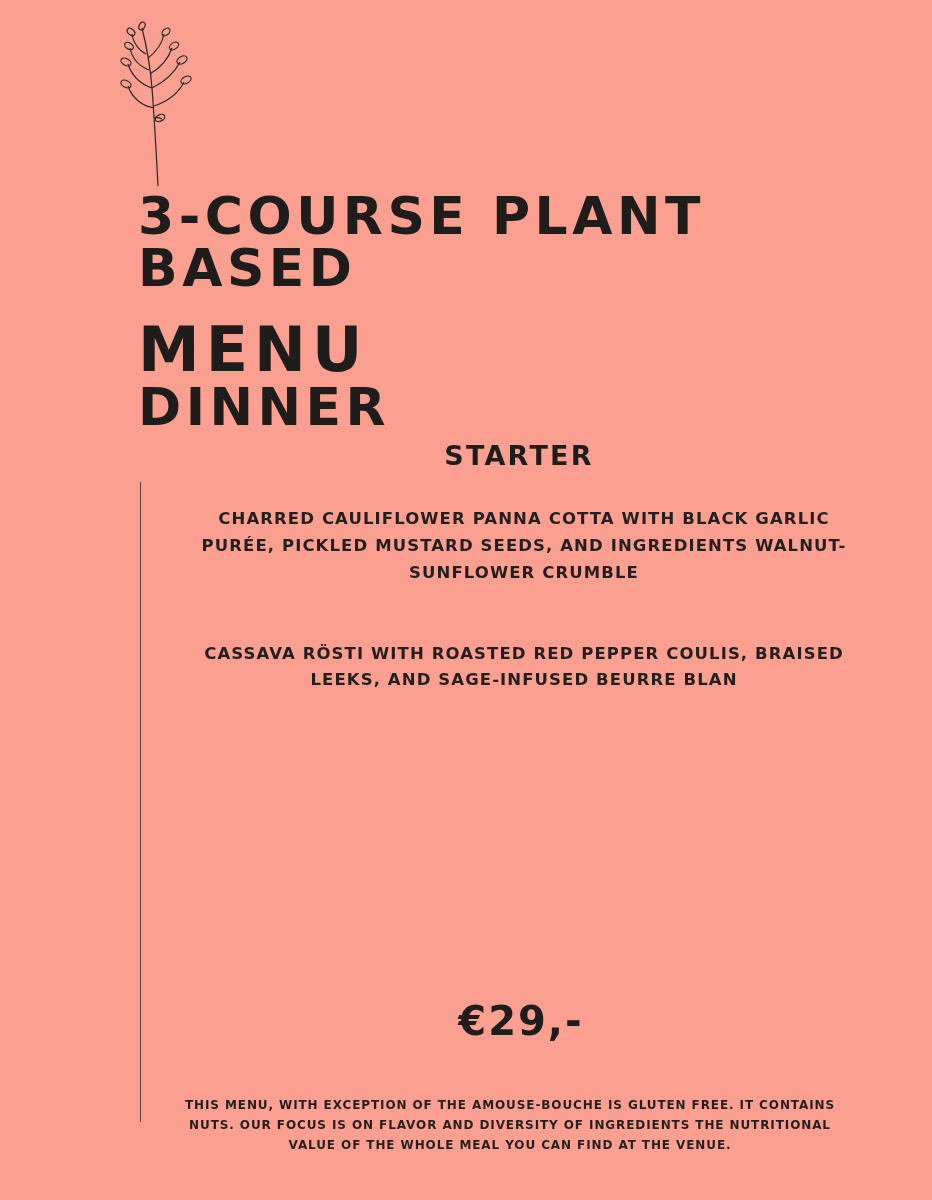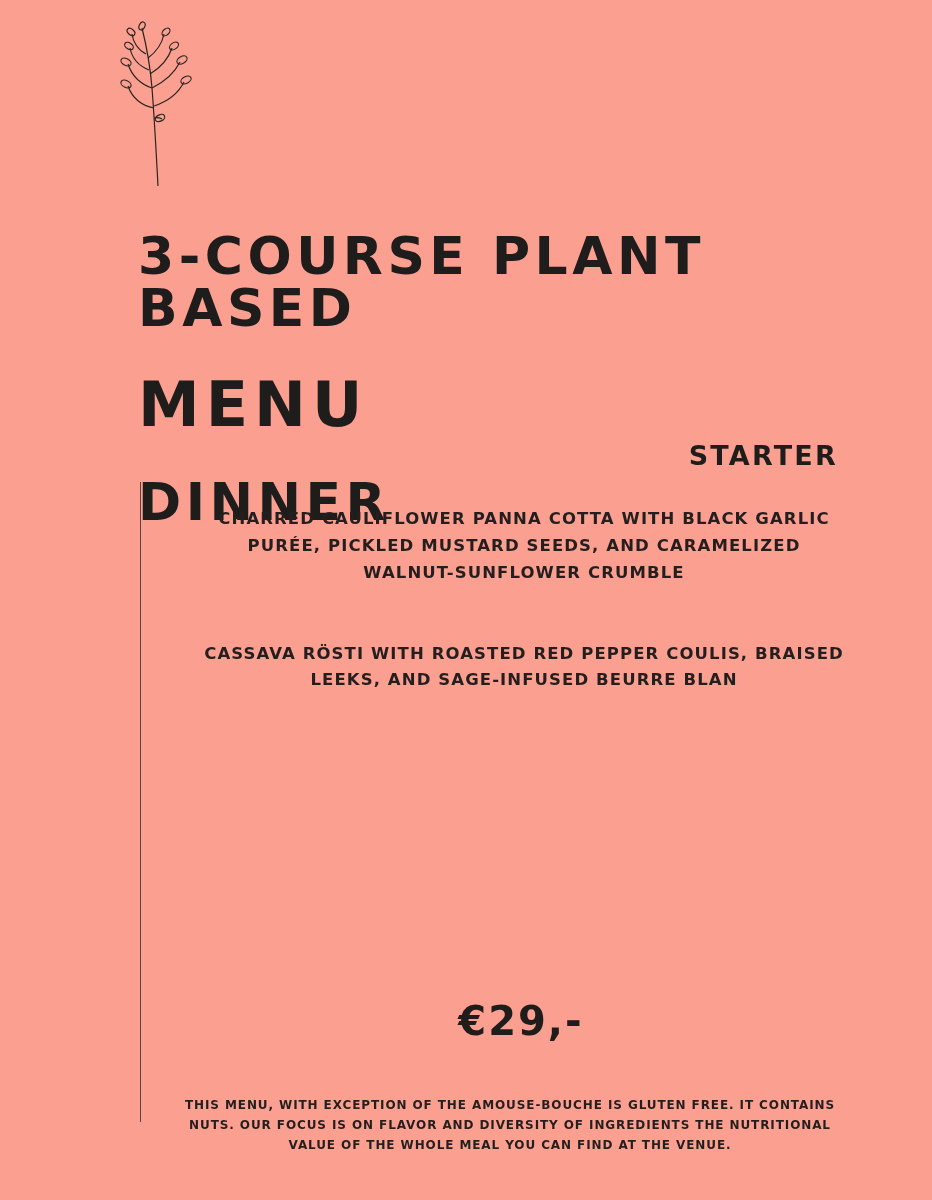--- a/index.html
+++ b/index.html
@@ -51,21 +51,20 @@
     left: 138px;
     top: 190px;
     width: 760px;
   }
   .title-line {
     font-family: "DejaVu Sans", sans-serif;
     font-weight: 700;
     color: #1f1d1c;
     letter-spacing: 4.5px;
     line-height: 1.0;
-    margin-top: 40px;
   }
   .title-l1 {
     font-size: 52px;
     margin-bottom: 25px;
   }
   .title-l2 {
     font-size: 52px;
     margin-bottom: 22px;
   }
   .title-l3 {
@@ -119,21 +118,21 @@
     letter-spacing: 1.3px;
     color: #241f1e;
     margin-top: 8px;
   }
 
   .gap-a { height: 26px; }
   .gap-b { height: 18px; }
   .gap-c { height: 22px; }
 
   
-  .align-right { text-align: right; padding-right: 10px; }
+  .align-right { padding-right: 10px; }
   .align-center { text-align: center; }
 
   
   .price {
     position: absolute;
     left: 0;
     right: 0;
     top: 998px;
     text-align: center;
     font-family: "DejaVu Sans", sans-serif;
@@ -196,21 +195,21 @@
     <div class="title-line title-l2">DINNER</div>
   </div>
 
   <div class="vrule"></div>
 
   <div class="menu">
 
     <div class="course">
       <div class="course-name align-right">STARTER</div>
       <div class="gap-a"></div>
-      <div class="course-desc align-center">CHARRED CAULIFLOWER PANNA COTTA WITH BLACK GARLIC PURÉE, PICKLED MUSTARD SEEDS, AND CARAMELIZED WALNUT-SUNFLOWER CRUMBLE</div>
+      <div class="course-desc align-center">CHARRED CAULIFLOWER PANNA COTTA WITH BLACK GARLIC PURÉE, PICKLED MUSTARD SEEDS, AND INGREDIENTS WALNUT-SUNFLOWER CRUMBLE</div>
     </div>
 
     <div class="gap-b"></div>
 
     <div class="course">
       <div class="gap-c"></div>
       <div class="course-desc align-center">CASSAVA RÖSTI WITH ROASTED RED PEPPER COULIS, BRAISED LEEKS, AND SAGE-INFUSED BEURRE BLAN</div>
     </div>
 
     <div class="gap-b"></div>

